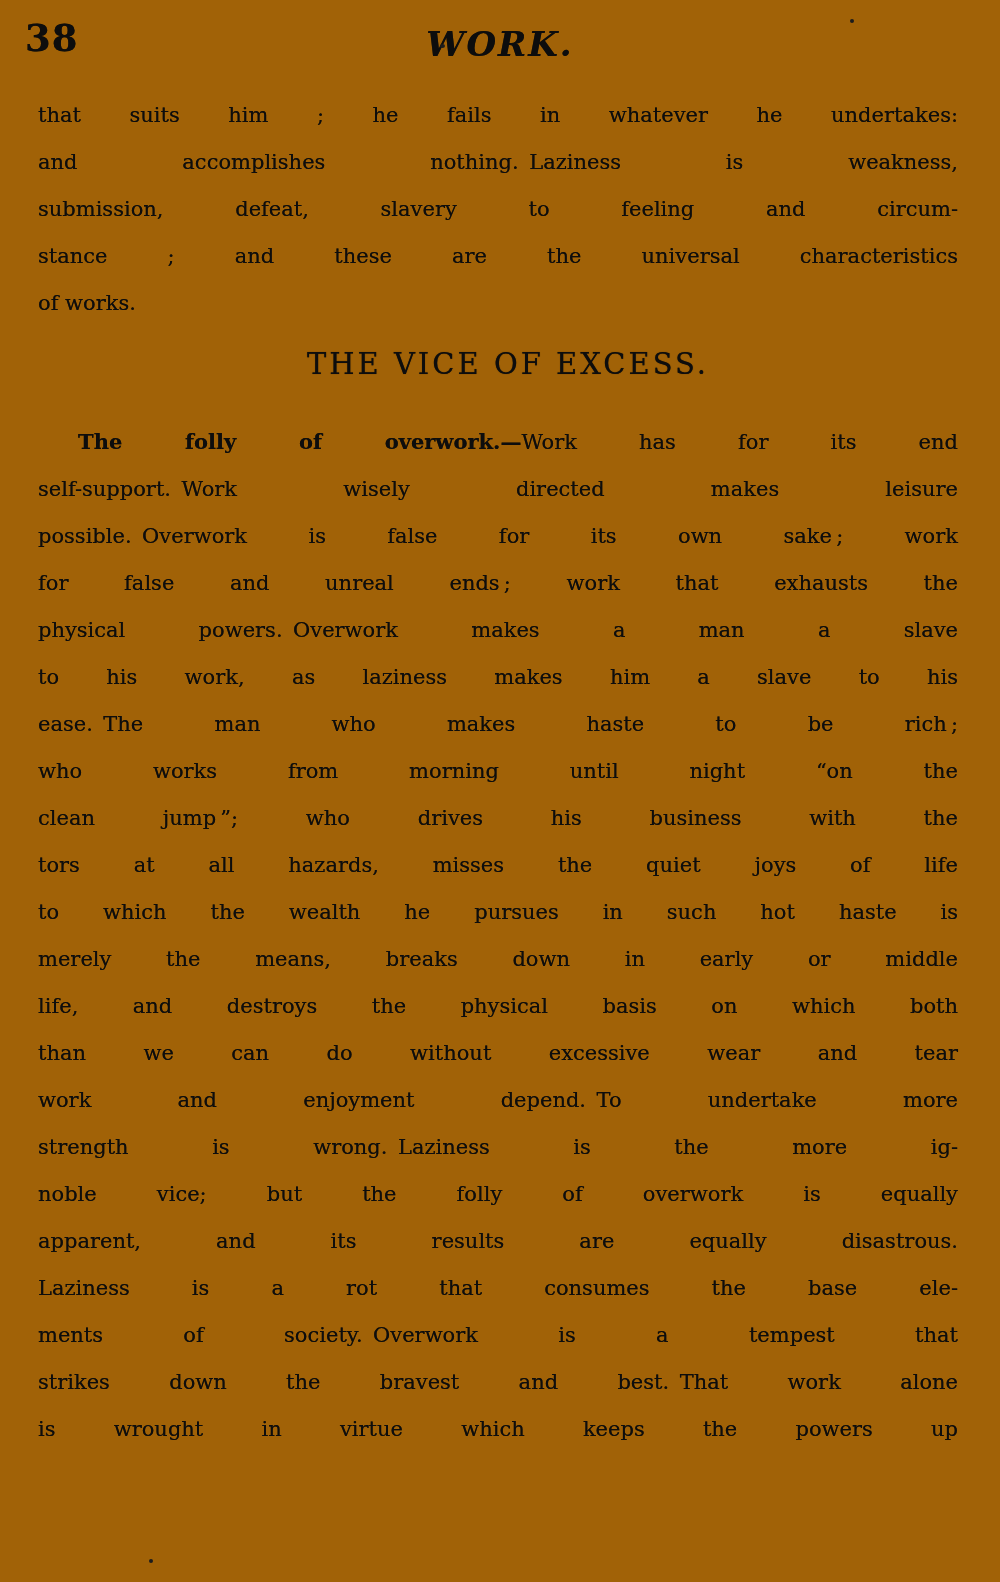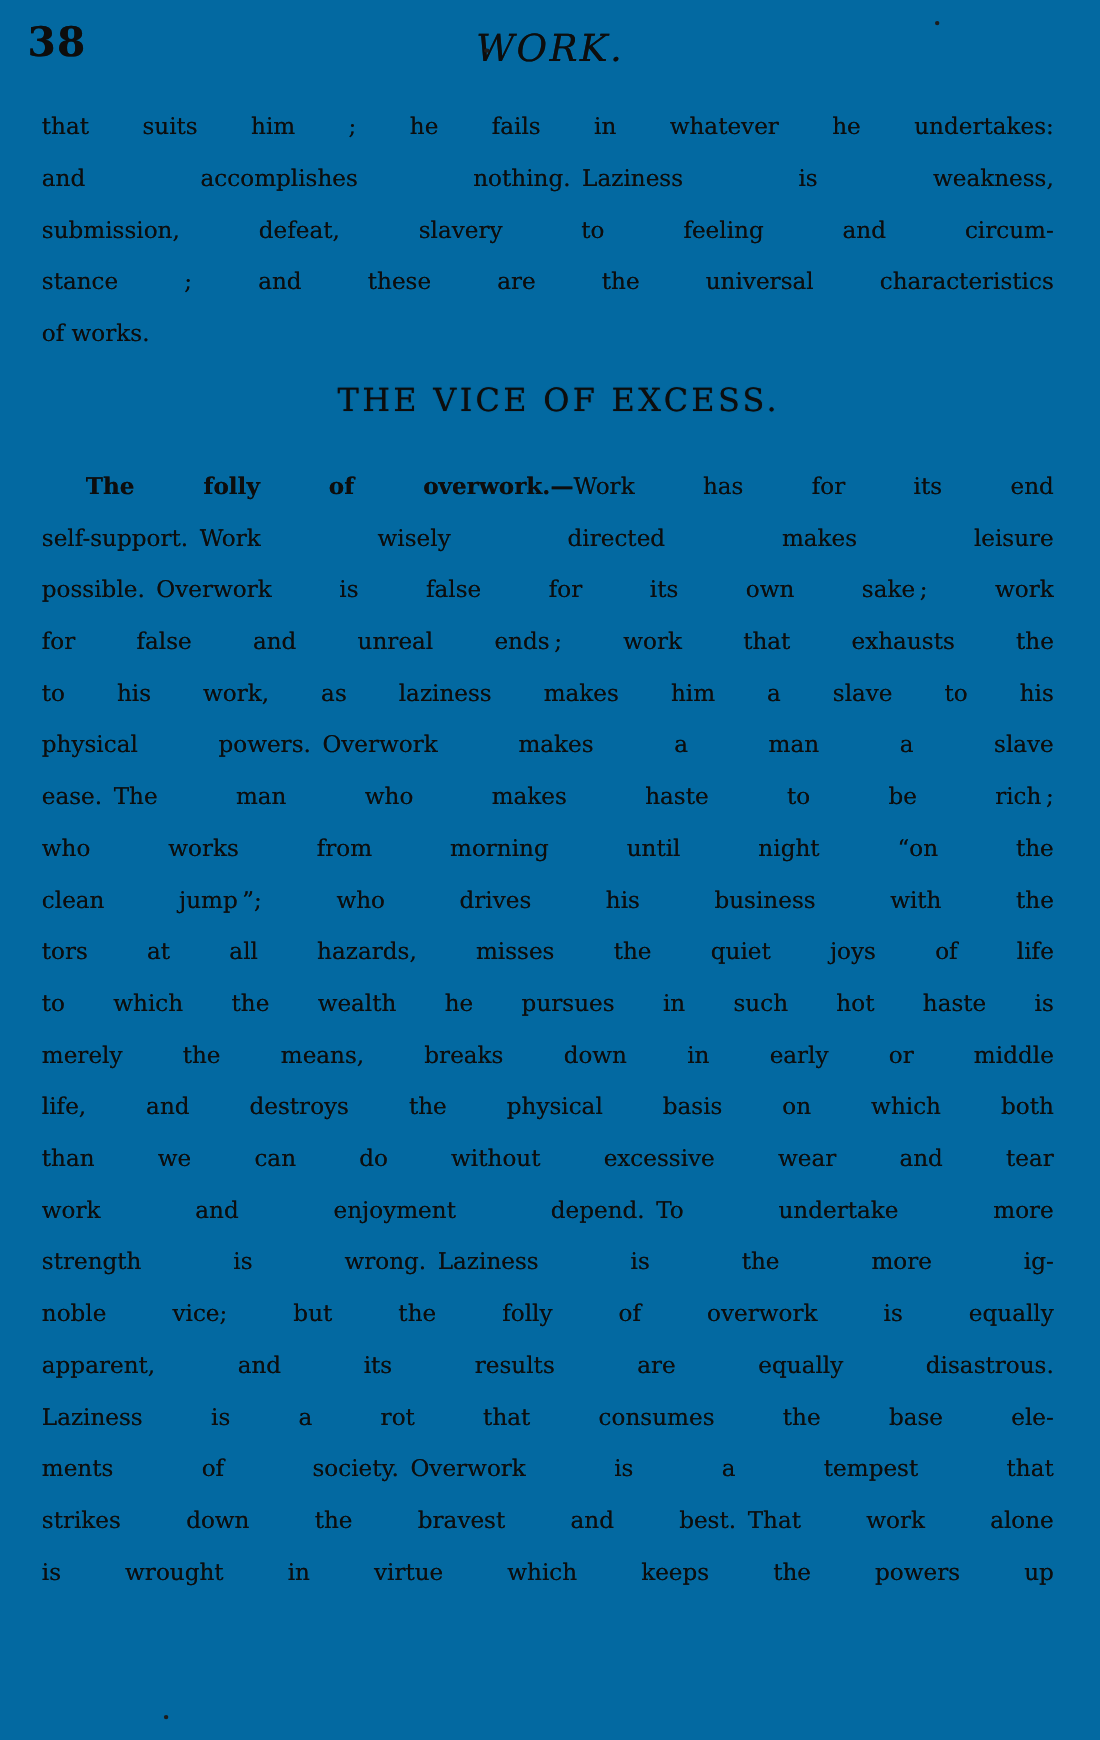--- a/index.html
+++ b/index.html
@@ -4,21 +4,21 @@
 <style>
   html, body {
     margin: 0;
     padding: 0;
     background: #ffffff;
   }
   .page {
     position: relative;
     width: 1000px;
     height: 1582px;
-    background: #0369a1;
+    background: #a16207;
     color: #0d0d0d;
     font-family: "DejaVu Serif", "Liberation Serif", serif;
     overflow: hidden;
   }
   .header {
     position: absolute;
     top: 0; left: 0; right: 0;
     height: 70px;
   }
   .pagenum {
@@ -31,20 +31,21 @@
     text-shadow: 0 0 0.6px rgba(10,10,10,0.7);
   }
   .runhead {
     display: block;
     text-align: center;
     margin-top: 24px;
     font-size: 34px;
     font-style: italic;
     letter-spacing: 2px;
     text-shadow: 0 0 0.6px rgba(10,10,10,0.7);
+    font-weight: bold;
   }
   .para {
     position: absolute;
     left: 38px;
     right: 42px;
   }
   .para1 { top: 92px; }
   .para2 { top: 418px; }
   .line {
     font-size: 21px;
@@ -101,22 +102,22 @@
     <div class="line flush-left">of works.</div>
   </div>
 
   <h2 class="section-heading">THE VICE OF EXCESS.</h2>
 
   <div class="para para2">
     <div class="line indent"><span class="lead">The folly of overwork.—</span><span>Work has for its end</span></div>
     <div class="line">self-support. Work wisely directed makes leisure</div>
     <div class="line">possible. Overwork is false for its own sake ; work</div>
     <div class="line">for false and unreal ends ; work that exhausts the</div>
+    <div class="line">physical powers. Overwork makes a man a slave</div>
     <div class="line">to his work, as laziness makes him a slave to his</div>
-    <div class="line">physical powers. Overwork makes a man a slave</div>
     <div class="line">ease. The man who makes haste to be rich ;</div>
     <div class="line">who works from morning until night “on the</div>
     <div class="line">clean jump ”; who drives his business with the</div>
     <div class="line">tors at all hazards, misses the quiet joys of life</div>
     <div class="line">to which the wealth he pursues in such hot haste is</div>
     <div class="line">merely the means, breaks down in early or middle</div>
     <div class="line">life, and destroys the physical basis on which both</div>
     <div class="line">than we can do without excessive wear and tear</div>
     <div class="line">work and enjoyment depend. To undertake more</div>
     <div class="line">strength is wrong. Laziness is the more ig-</div>

